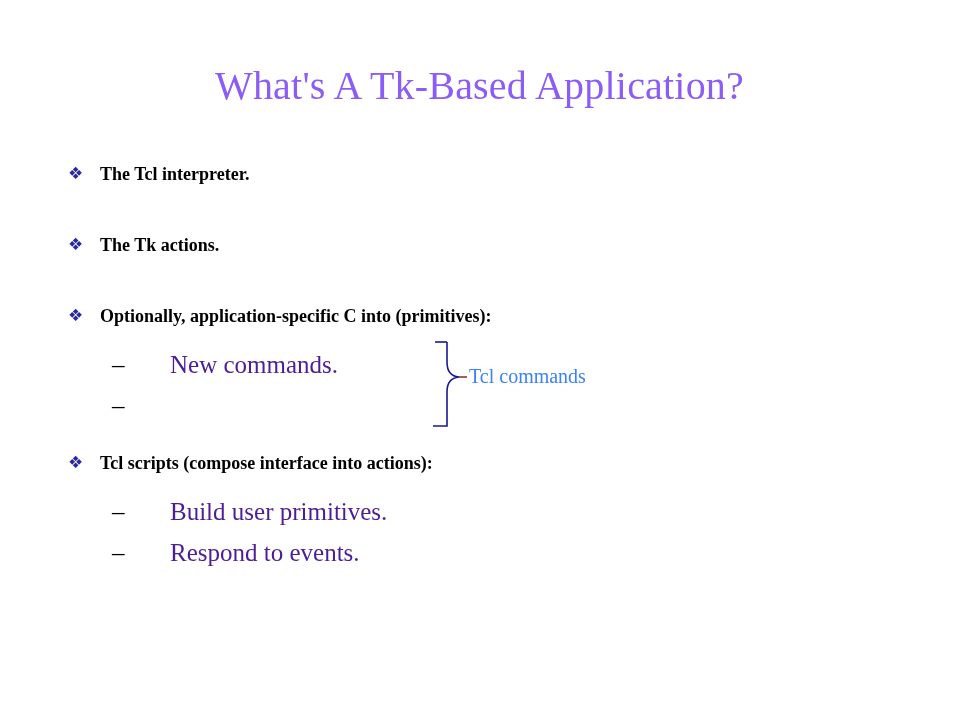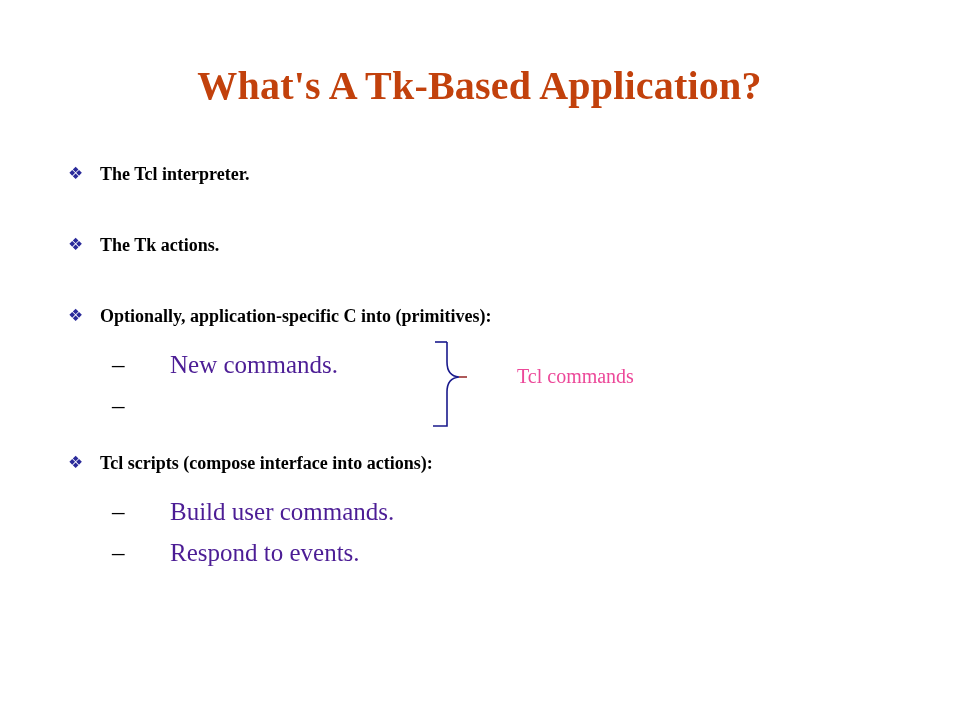--- a/index.html
+++ b/index.html
@@ -19,24 +19,24 @@
     inset: 0;
     background: #ffffff;
   }
   .slide-title {
     position: absolute;
     left: 0;
     top: 62px;
     width: 959px;
     text-align: center;
     font-family: "Liberation Serif", serif;
-    font-weight: bold;
+    font-weight: normal;
     font-size: 40px;
     letter-spacing: 0.2px;
-    color: #c2410c;
+    color: #8b5cf6;
     white-space: nowrap;
   }
   .body-area {
     position: absolute;
     left: 60px;
     top: 152px;
     width: 860px;
   }
   .bullet-row {
     position: relative;
@@ -96,23 +96,22 @@
     top: 340px;
     width: 260px;
     height: 100px;
   }
   .annotation-label {
     position: absolute;
     left: 44px;
     top: 25px;
     font-family: "Liberation Serif", serif;
     font-size: 20px;
-    color: #ec4899;
+    color: #3b82f6;
     white-space: nowrap;
-    margin-left: 48px;
   }
   .brace-svg {
     position: absolute;
     left: 0;
     top: 0;
   }
 </style>
 </head>
 <body>
 
@@ -152,21 +151,21 @@
 
     <div class="gap-mid"></div>
 
     <div class="bullet-row lvl1">
       <span class="lvl1-marker">❖</span>
       <span class="lvl1-text">Tcl scripts (compose interface into actions):</span>
     </div>
 
     <div class="bullet-row lvl2">
       <span class="lvl2-marker">–</span>
-      <span class="lvl2-text">Build user commands.</span>
+      <span class="lvl2-text">Build user primitives.</span>
     </div>
 
     <div class="bullet-row lvl2">
       <span class="lvl2-marker">–</span>
       <span class="lvl2-text">Respond to events.</span>
     </div>
 
   </div>
 
   <div class="annotation">

